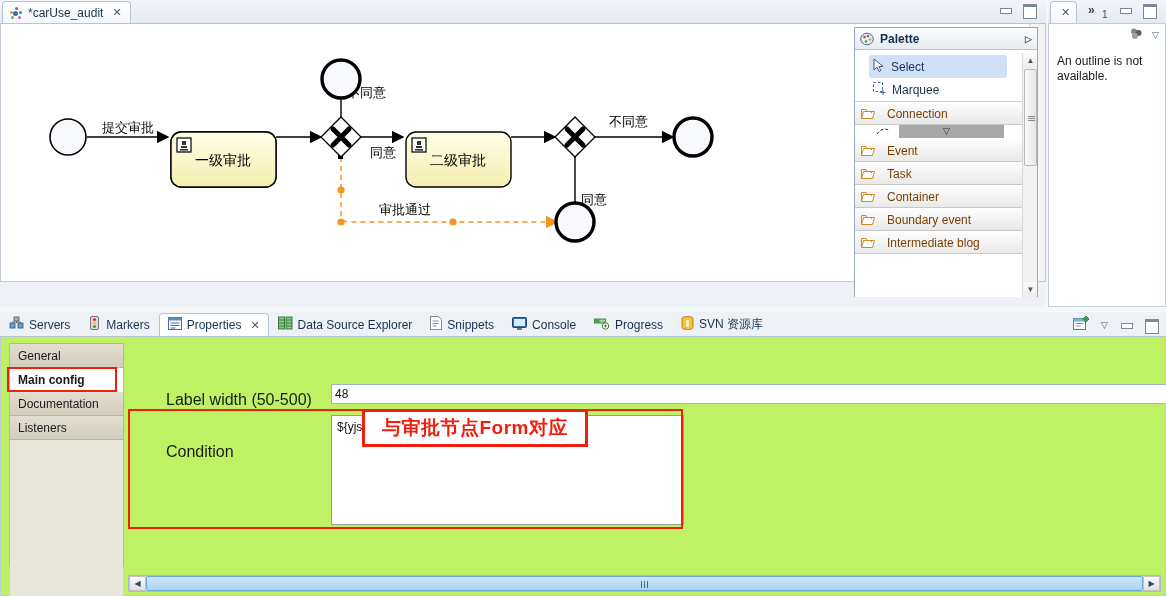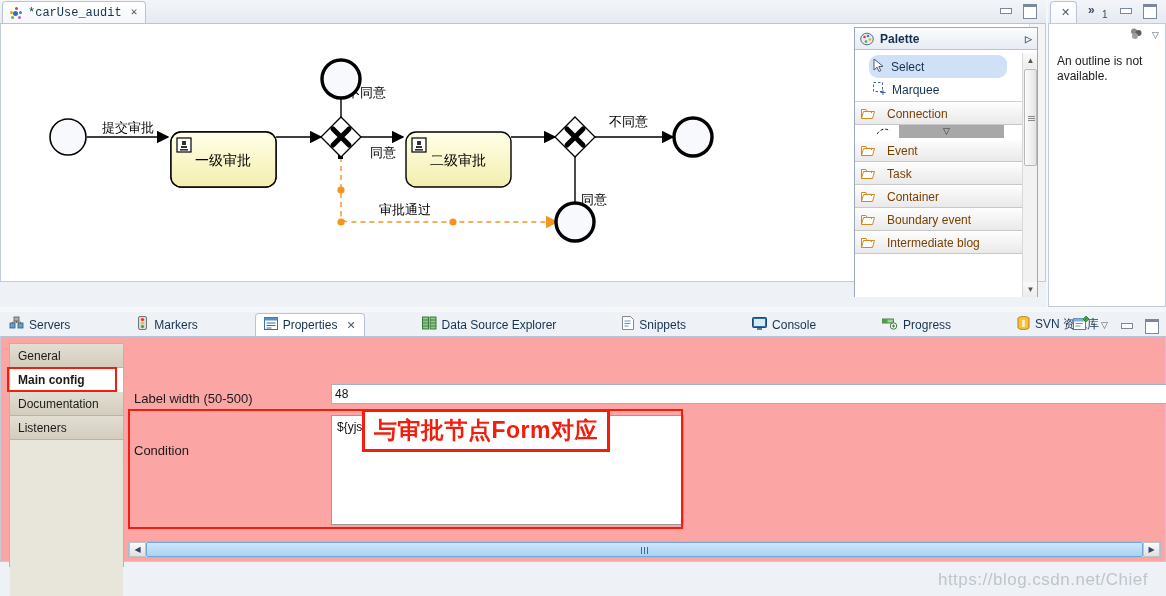--- a/index.html
+++ b/index.html
@@ -14,21 +14,20 @@
   #root { position: relative; width: 1166px; height: 596px; background: #f6f7f9; }
 
   
   .editor-area {
     position: absolute; left: 0; top: 0; width: 1046px; height: 307px;
     background: #eef1f6;
   }
   .editor-tabbar {
     position: absolute; left: 0; top: 0; width: 1046px; height: 23px;
     background: linear-gradient(#f3f5f9, #e6eaf1);
-    font-family: Liberation Mono, monospace;
   }
   .editor-tab {
     position: absolute; left: 2px; top: 1px; height: 22px;
     padding: 0 8px 0 6px;
     background: linear-gradient(#ffffff, #f4f7fb);
     border: 1px solid #b6c4d6; border-bottom: none;
     border-radius: 4px 4px 0 0;
     display: flex; align-items: center; gap: 5px;
     font-size: 12px; color: #16324f;
   }
@@ -92,21 +91,21 @@
     border: 1px solid #b9b9b9; border-radius: 2px;
   }
   .pal-scroll .thumb::after {
     content: ""; position: absolute; left: 3px; top: 46px; width: 7px; height: 5px;
     background: repeating-linear-gradient(to bottom,#8a8a8a 0 1px,transparent 1px 2px);
   }
   .pal-item {
     height: 23px; display: flex; align-items: center; gap: 6px;
     padding-left: 18px; font-size: 12px; color: #16324f;
   }
-  .pal-item.sel { background: #cfe0f7; margin: 0 30px 0 14px; padding-left: 4px; border-radius: 9px; }
+  .pal-item.sel { background: #cfe0f7; margin: 0 30px 0 14px; padding-left: 4px; border-radius: 3px; }
   .pal-drawer {
     height: 23px; display: flex; align-items: center; gap: 12px;
     padding: 0 6px; font-size: 12px; color: #7a3f00;
     background: linear-gradient(#fdfdfd,#e9e9e9);
     border-top: 1px solid #fff; border-bottom: 1px solid #c8c8c8;
   }
   .pal-sep { height: 1px; background: #d2d2d2; }
   .folder-icon { width: 14px; height: 12px; flex: none; }
 
   
@@ -133,71 +132,71 @@
   }
   .outline-msg { padding: 8px 6px 0 8px; font-size: 12px; color: #1b1b1b; line-height: 15px; }
 
   
   .props {
     position: absolute; left: 0; top: 312px; width: 1166px; height: 284px;
     background: #eef1f6;
   }
   .props-tabbar {
     position: absolute; left: 0; top: 0; width: 1166px; height: 24px;
-    display: flex; align-items: flex-end; gap: 48px;
+    display: flex; align-items: flex-end;
   }
   .view-tab {
     height: 23px; padding: 0 8px; display: flex; align-items: center; gap: 5px;
     font-size: 12px; color: #16324f; border: 1px solid transparent;
   }
   .view-tab.active {
     background: #ffffff; border: 1px solid #b6c4d6; border-bottom: none;
     border-radius: 4px 4px 0 0; color: #13304e;
   }
   .props-win-btns {
     position: absolute; right: 8px; top: 4px; display: flex; align-items: center; gap: 11px;
   }
   .props-body {
-    position: absolute; left: 0; top: 24px; width: 1166px; height: 226px;
-    background: #fca5a5; border: 1px solid #c2cbd8; border-top: 1px solid #b6c4d6;
+    position: absolute; left: 0; top: 24px; width: 1166px; height: 260px;
+    background: #bef264; border: 1px solid #c2cbd8; border-top: 1px solid #b6c4d6;
   }
   .tabstrip {
     position: absolute; left: 8px; top: 6px; width: 115px; height: 224px;
     background: #d6d2c4; border: 1px solid #b9b4a4;
   }
   .tabstrip-item {
     height: 24px; display: flex; align-items: center; padding-left: 8px;
     font-size: 12px; color: #1a1a1a;
     border-bottom: 1px solid #b9b4a4;
     background: linear-gradient(#e2ded2,#d2cdbd);
   }
   .tabstrip-item.active {
     background: #ffffff; font-weight: bold; border-bottom: 1px solid #fff;
   }
   .tabstrip-filler { background: #e8e5da; height: 100%; }
   .highlight-box {
     position: absolute; border: 2px solid #f21d0d; pointer-events: none;
   }
   .form-area { position: absolute; left: 127px; top: 0; right: 0; bottom: 0; }
   .field-label {
-    position: absolute; font-size: 13px; color: #1a1a1a;
+    position: absolute; font-size: 16px; color: #1a1a1a; margin-left: 32px;
   }
   .text-input {
     position: absolute; background: #fff; border: 1px solid #9bb3cd;
     font-family: "Liberation Sans", sans-serif; font-size: 12px; color: #111;
     padding: 1px 3px;
   }
   .cond-box {
     position: absolute; background: #fff; border: 1px solid #9b9b9b;
     font-size: 12px; color: #111; padding: 4px 5px;
     white-space: pre;
   }
   .annot {
     position: absolute; border: 3px solid #f21d0d; color: #f21d0d;
-    font-size: 23px; font-weight: bold; padding: 3px 9px; background: #fff;
+    font-size: 19px; font-weight: bold; padding: 3px 17px; background: #fff;
     letter-spacing: 0.5px;
   }
   
   .hscroll {
     position: absolute; left: 127px; bottom: 3px; right: 4px; height: 17px;
     background: #f0f0f0; border: 1px solid #a9bcd0;
     display: flex; align-items: stretch;
   }
   .hscroll .sb {
     width: 17px; background: linear-gradient(#fafafa,#e0e0e0); border: 1px solid #c3c3c3;
@@ -630,16 +629,15 @@
 
       <div class="hscroll">
         <div class="sb">◀</div>
         <div class="track">
           <div class="thumb"></div>
         </div>
         <div class="sb">▶</div>
       </div>
     </div>
 
-    <div class="watermark">https://blog.csdn.net/Chief</div>
   </div>
 
 </div>
 
 </body></html>

